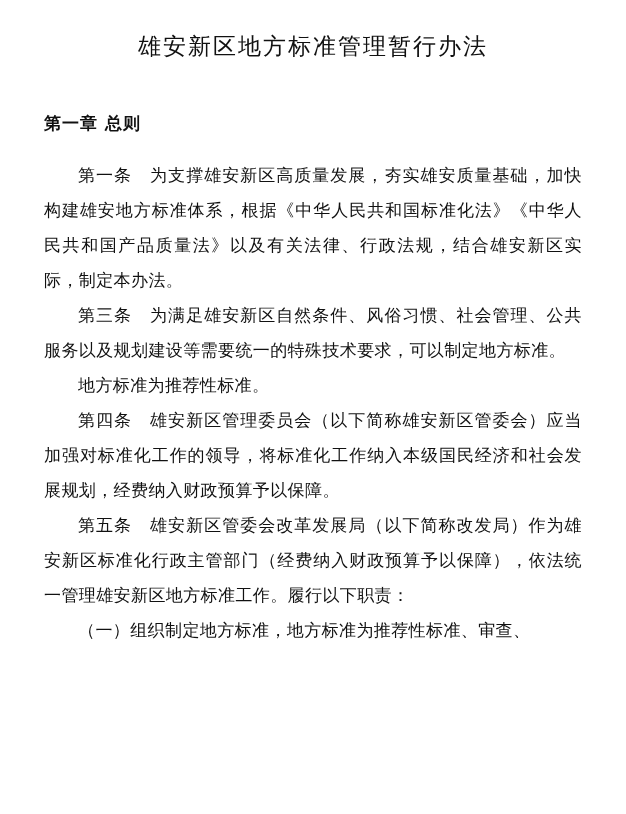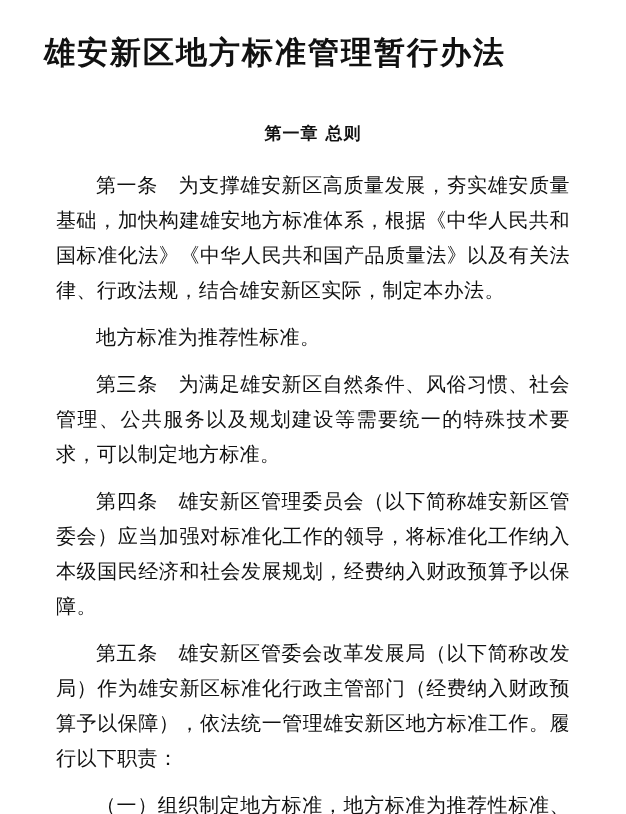--- a/index.html
+++ b/index.html
@@ -15,61 +15,61 @@
     color: #111111;
   }
   .page {
     width: 626px;
     height: 814px;
     box-sizing: border-box;
     padding: 18px 44px 0 44px;
     position: relative;
   }
   .doc-title {
-    font-size: 31px;
-    font-weight: 700;
+    text-align: center;
+    font-size: 23px;
+    font-weight: 400;
     letter-spacing: 2px;
     margin: 14px 0 0 0;
     line-height: 1.3;
     font-family: "DejaVu Serif", "Liberation Serif", serif;
   }
   .chapter-heading {
-    text-align: center;
     font-size: 17px;
     font-weight: 700;
     letter-spacing: 1px;
     margin: 50px 0 0 0;
     line-height: 1.4;
   }
   .body-block {
     margin-top: 22px;
   }
   p.para {
-    font-size: 20px;
+    font-size: 17px;
     line-height: 35px;
-    margin: 12px;
+    margin: 0;
     text-align: justify;
     text-justify: inter-ideograph;
     letter-spacing: 0.4px;
   }
   p.indent {
     text-indent: 2em;
   }
 </style>
 </head>
 <body>
 
 <div class="page">
 
   <h1 class="doc-title">雄安新区地方标准管理暂行办法</h1>
 
   <h2 class="chapter-heading">第一章  总则</h2>
 
   <div class="body-block">
     <p class="para indent">第一条　为支撑雄安新区高质量发展，夯实雄安质量基础，加快构建雄安地方标准体系，根据《中华人民共和国标准化法》《中华人民共和国产品质量法》以及有关法律、行政法规，结合雄安新区实际，制定本办法。</p>
+    <p class="para indent">第三条　为满足雄安新区自然条件、风俗习惯、社会管理、公共服务以及规划建设等需要统一的特殊技术要求，可以制定地方标准。</p>
     <p class="para indent">地方标准为推荐性标准。</p>
-    <p class="para indent">第三条　为满足雄安新区自然条件、风俗习惯、社会管理、公共服务以及规划建设等需要统一的特殊技术要求，可以制定地方标准。</p>
     <p class="para indent">第四条　雄安新区管理委员会（以下简称雄安新区管委会）应当加强对标准化工作的领导，将标准化工作纳入本级国民经济和社会发展规划，经费纳入财政预算予以保障。</p>
     <p class="para indent">第五条　雄安新区管委会改革发展局（以下简称改发局）作为雄安新区标准化行政主管部门（经费纳入财政预算予以保障），依法统一管理雄安新区地方标准工作。履行以下职责：</p>
     <p class="para indent">（一）组织制定地方标准，地方标准为推荐性标准、审查、</p>
   </div>
 
 </div>
 
 </body></html>

